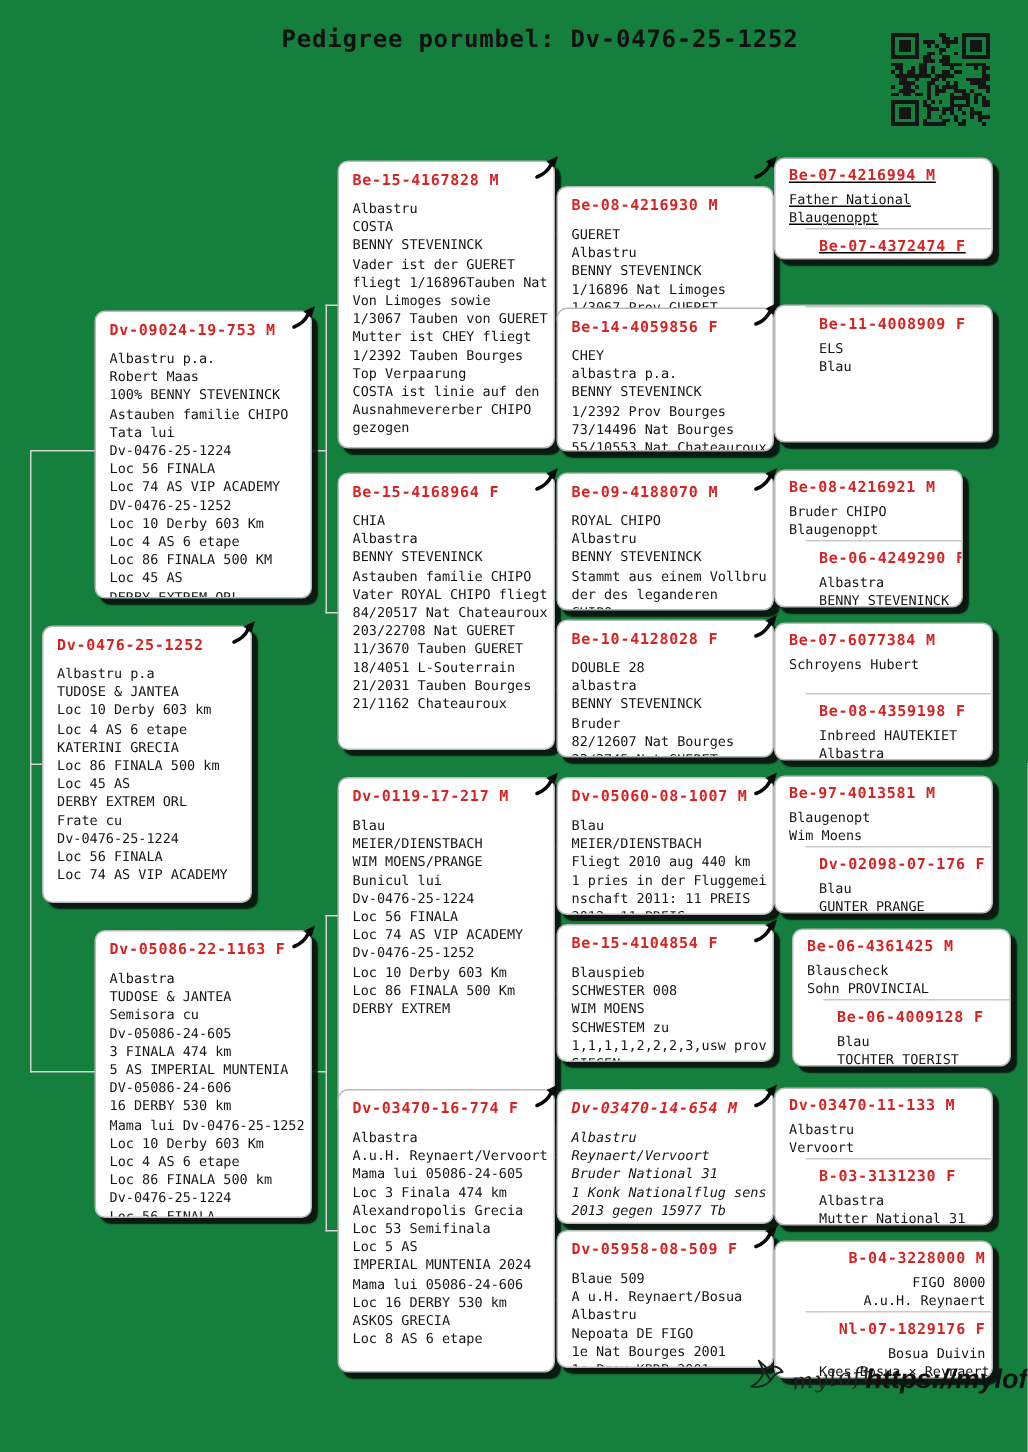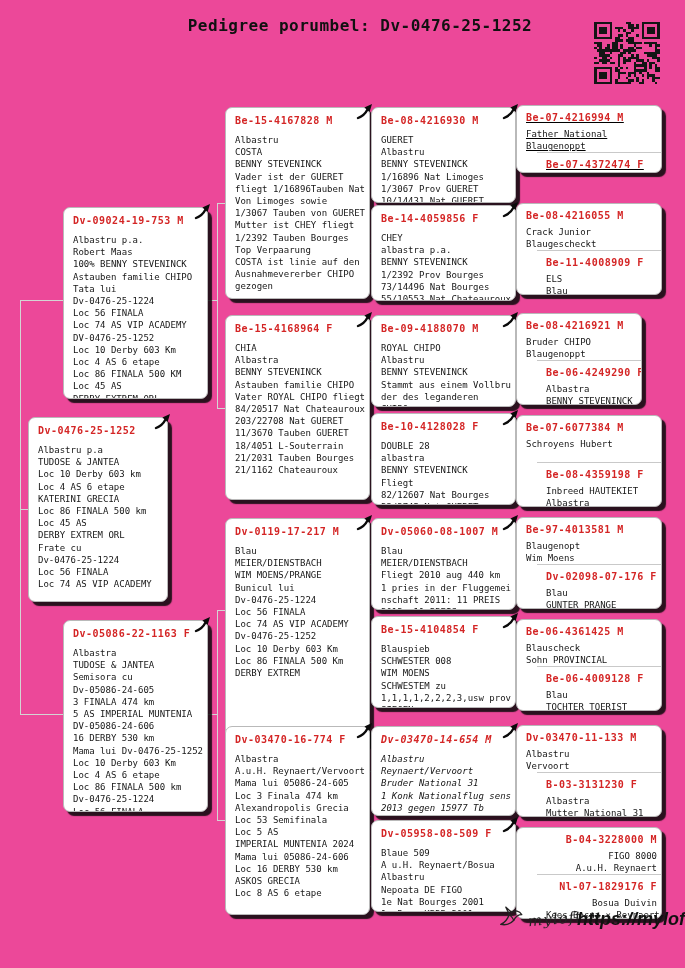--- a/index.html
+++ b/index.html
@@ -1,18 +1,18 @@
 <!DOCTYPE html>
 <html style="--red: #d42525;"><head>
 <meta charset="utf-8">
 <style>
   html,body{margin:0;padding:0;}
   body{width:685px;height:968px;background:#ffffff;position:relative;
        font-family:"DejaVu Sans Mono", monospace;}
-  .page{position:absolute;left:0;top:0;width:685px;height:968px;background:#ec4899;overflow:hidden;}
+  .page{position:absolute;left:0;top:0;width:685px;height:968px;background:#15803d;overflow:hidden;}
   .title{position:absolute;left:60px;top:16px;width:600px;text-align:center;
          font-size:16px;font-weight:bold;letter-spacing:.5px;color:#111;white-space:nowrap;}
   .qr{position:absolute;left:594px;top:22px;width:66px;height:62px;}
   .conn{position:absolute;background:#d4d4d4;}
   .card{position:absolute;background:#fff;border:1px solid #b9b9b9;border-radius:7px;
         box-shadow:4px 4px 1px rgba(8,8,8,.85);box-sizing:border-box;overflow:hidden;
         padding:7px 4px 4px 9px;}
   .card-header{color:var(--red,#d42525);font-weight:bold;font-size:10px;line-height:12px;
         letter-spacing:.5px;white-space:nowrap;margin-bottom:7px;}
   .line{font-size:9px;line-height:12.2px;color:#161616;white-space:nowrap;}
@@ -502,21 +502,21 @@
         <div class="line">IMPERIAL MUNTENIA 2024</div>
         <div class="line">Mama lui 05086-24-606</div>
         <div class="line">Loc 16 DERBY 530 km</div>
         <div class="line">ASKOS GRECIA</div>
         <div class="line">Loc 8 AS 6 etape</div>
       </div>
       <div class="arrow" style="left: 356px; top: 722px;"><svg width="18" height="18" viewBox="0 0 18 18">
           <path d="M2 15 C6 13.5,9.5 10.5,11.5 6.5" fill="none" stroke="#0a0a0a" stroke-width="2.4" stroke-linecap="round"></path>
           <path d="M8.4 4.6 L16 1 L13.6 9 Z" fill="#0a0a0a"></path>
         </svg></div>
-      <div class="card" style="left: 371px; top: 107px; width: 145px; height: 96px;">
+      <div class="card" style="left: 371px; top: 124px; width: 145px; height: 96px;">
         <div class="card-header">Be-08-4216930 M</div>
         <div class="line">GUERET</div>
         <div class="line">Albastru</div>
         <div class="line">BENNY STEVENINCK</div>
         <div class="line">1/16896 Nat Limoges</div>
         <div class="line">1/3067 Prov GUERET</div>
         <div class="line">10/14431 Nat GUERET</div>
       </div>
       <div class="arrow" style="left: 502px; top: 103px;"><svg width="18" height="18" viewBox="0 0 18 18">
           <path d="M2 15 C6 13.5,9.5 10.5,11.5 6.5" fill="none" stroke="#0a0a0a" stroke-width="2.4" stroke-linecap="round"></path>
@@ -546,21 +546,21 @@
       </div>
       <div class="arrow" style="left: 502px; top: 311px;"><svg width="18" height="18" viewBox="0 0 18 18">
           <path d="M2 15 C6 13.5,9.5 10.5,11.5 6.5" fill="none" stroke="#0a0a0a" stroke-width="2.4" stroke-linecap="round"></path>
           <path d="M8.4 4.6 L16 1 L13.6 9 Z" fill="#0a0a0a"></path>
         </svg></div>
       <div class="card" style="left: 371px; top: 413px; width: 145px; height: 92px;">
         <div class="card-header">Be-10-4128028 F</div>
         <div class="line">DOUBLE 28</div>
         <div class="line">albastra</div>
         <div class="line">BENNY STEVENINCK</div>
-        <div class="line">Fliegt</div>
+        <div class="line">Bruder</div>
         <div class="line">82/12607 Nat Bourges</div>
         <div class="line">23/3745 Nat GUERET</div>
       </div>
       <div class="arrow" style="left: 502px; top: 409px;"><svg width="18" height="18" viewBox="0 0 18 18">
           <path d="M2 15 C6 13.5,9.5 10.5,11.5 6.5" fill="none" stroke="#0a0a0a" stroke-width="2.4" stroke-linecap="round"></path>
           <path d="M8.4 4.6 L16 1 L13.6 9 Z" fill="#0a0a0a"></path>
         </svg></div>
       <div class="card" style="left: 371px; top: 518px; width: 145px; height: 92px;">
         <div class="card-header">Dv-05060-08-1007 M</div>
         <div class="line">Blau</div>
@@ -618,25 +618,20 @@
           <div class="line">Father National</div>
           <div class="line">Blaugenoppt</div>
         </div>
         <div class="sec second">
           <div class="card-header">Be-07-4372474 F</div>
           <div class="line">Mother National</div>
           <div class="line">Blau</div>
         </div>
       </div>
       <div class="card pair" style="left: 516px; top: 203px; width: 146px; height: 92px;">
-        <div class="sec first">
-          <div class="card-header">Be-08-4216055 M</div>
-          <div class="line">Crack Junior</div>
-          <div class="line">Blaugescheckt</div>
-        </div>
         <div class="sec second">
           <div class="card-header">Be-11-4008909 F</div>
           <div class="line">ELS</div>
           <div class="line">Blau</div>
         </div>
       </div>
       <div class="card pair" style="left: 516px; top: 313px; width: 126px; height: 92px;">
         <div class="sec first">
           <div class="card-header">Be-08-4216921 M</div>
           <div class="line">Bruder CHIPO</div>
@@ -664,21 +659,21 @@
           <div class="card-header">Be-97-4013581 M</div>
           <div class="line">Blaugenopt</div>
           <div class="line">Wim Moens</div>
         </div>
         <div class="sec second">
           <div class="card-header">Dv-02098-07-176 F</div>
           <div class="line">Blau</div>
           <div class="line">GUNTER PRANGE</div>
         </div>
       </div>
-      <div class="card pair" style="left: 516px; top: 619px; width: 146px; height: 92px;">
+      <div class="card pair" style="left: 528px; top: 619px; width: 146px; height: 92px;">
         <div class="sec first">
           <div class="card-header">Be-06-4361425 M</div>
           <div class="line">Blauscheck</div>
           <div class="line">Sohn PROVINCIAL</div>
         </div>
         <div class="sec second">
           <div class="card-header">Be-06-4009128 F</div>
           <div class="line">Blau</div>
           <div class="line">TOCHTER TOERIST</div>
         </div>

